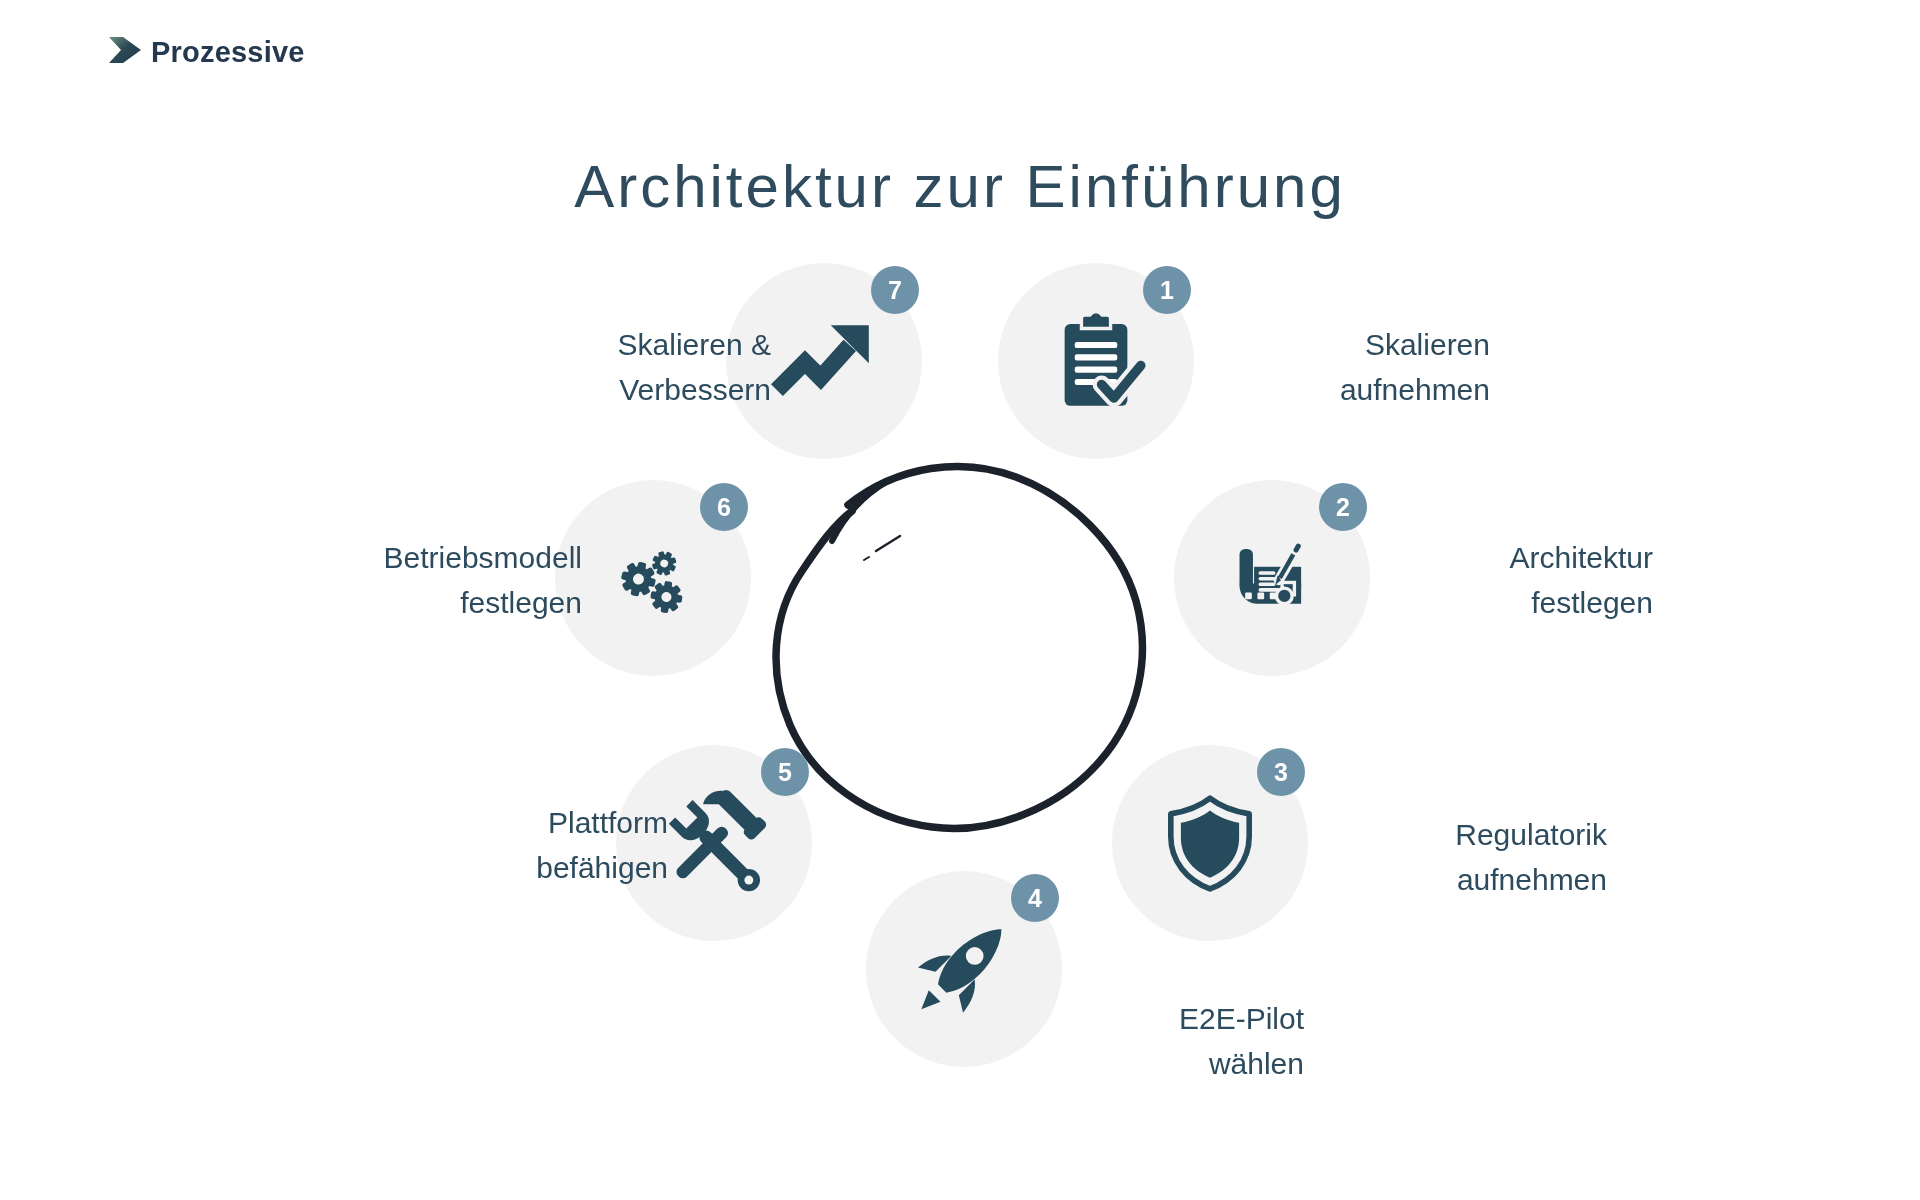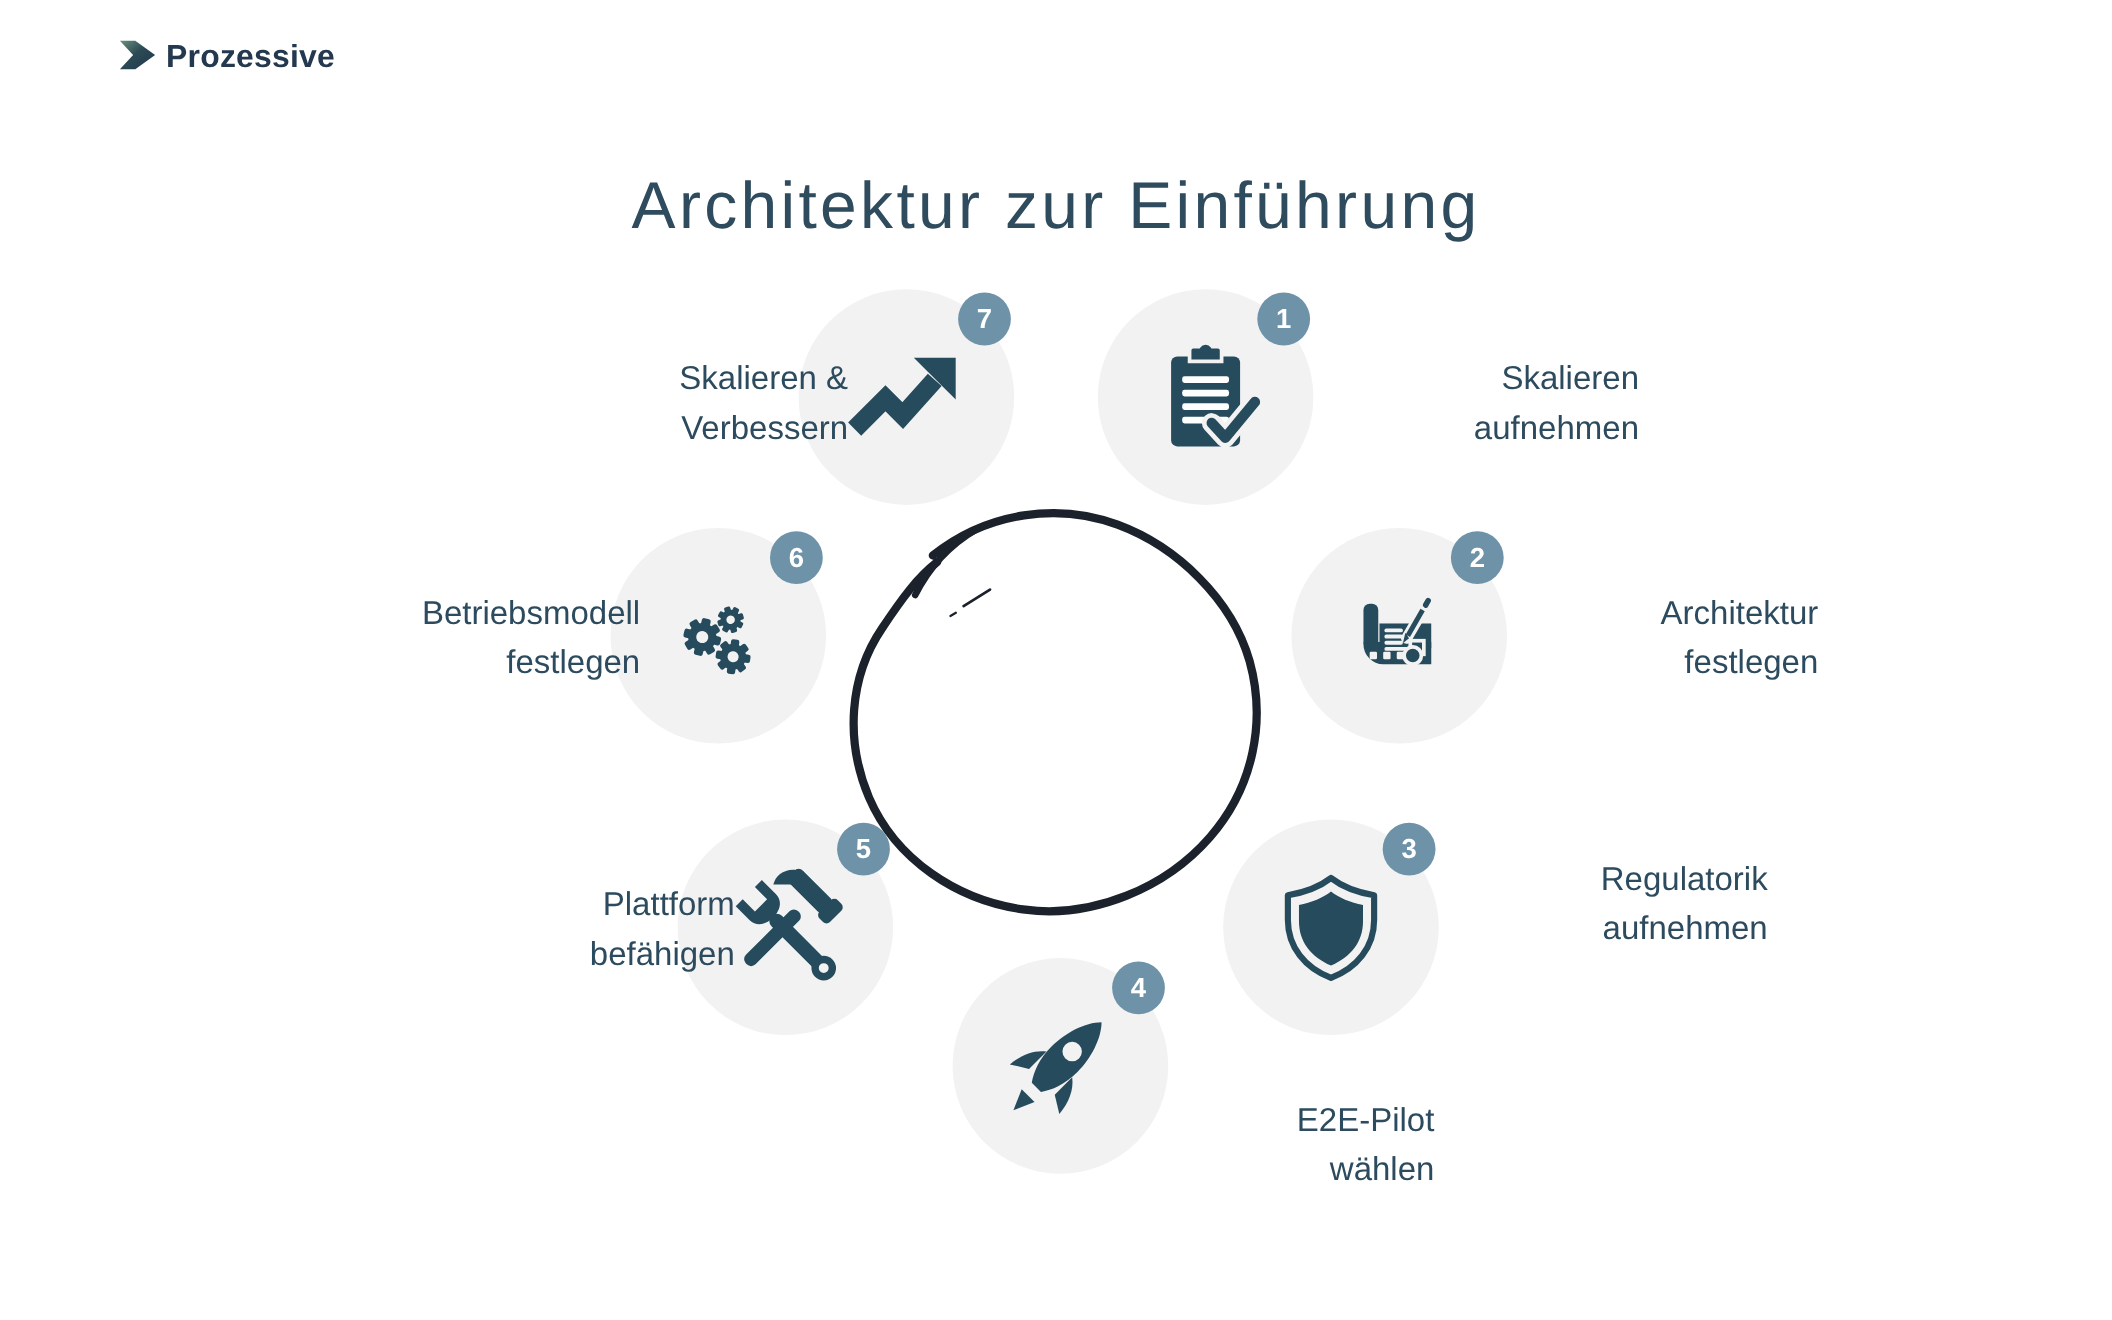--- a/index.html
+++ b/index.html
@@ -38,21 +38,21 @@
   .pos-n7{left:726px;top:263px;}
 
   
   .label{
     position:absolute;width:340px;text-align:right;
     font-size:30px;line-height:45px;color:#2d4b5e;
   }
   .label span{display:block;}
   .pos-l1{left:1150px;top:322px;}
   .pos-l2{left:1313px;top:535px;}
-  .pos-l3{left:1267px;top:777px;}
+  .pos-l3{left:1267px;top:812px;}
   .pos-l4{left:964px;top:996px;}
   .pos-l5{left:328px;top:800px;}
   .pos-l6{left:242px;top:535px;}
   .pos-l7{left:431px;top:322px;}
 
   
   .sketch{position:absolute;left:748px;top:433px;}
 </style>
 </head>
 <body>

